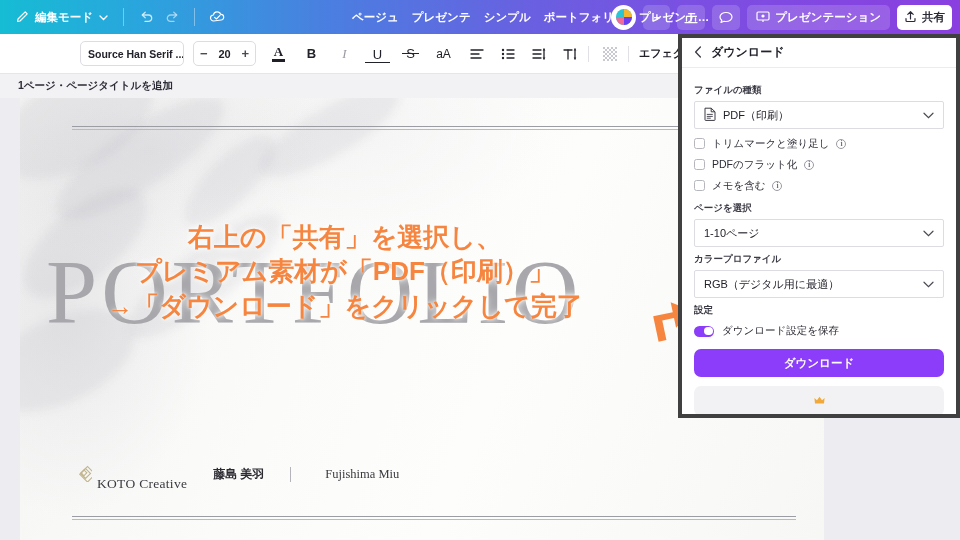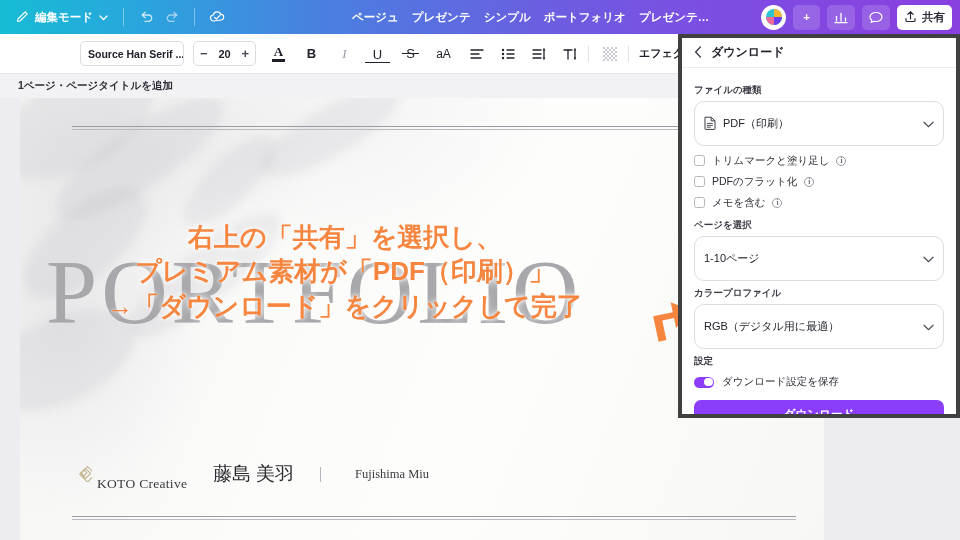--- a/index.html
+++ b/index.html
@@ -113,21 +113,21 @@
   }
 
   .footerRow {
     position:absolute; left: 52px; bottom: 48px; display:flex; align-items:center; gap: 26px;
   }
   .brand { display:flex; align-items:center; gap: 5px; }
   .brandName {
     font-family:"Liberation Serif","DejaVu Serif",serif; font-size: 13.5px;
     color:#3a3a40; letter-spacing:.3px;margin-top:20px;
   }
-  .personJa { font-family:"Liberation Serif","DejaVu Serif",serif; font-size: 19px; font-weight:400; color:#2a2a30; }
+  .personJa { font-family:"Liberation Serif","DejaVu Serif",serif; font-size: 12px; font-weight:700; color:#2a2a30; }
   .vbar { width:1px; height:15px; background:#b4b4bb; }
   .personEn { font-family:"Liberation Serif","DejaVu Serif",serif; font-size: 12.5px; color:#3a3a40;margin-left:8px; }
 
   
   .overlay {
     position:absolute; left: 0; top: 220px; width: 690px; z-index: 25;
     text-align:center; color:#f5853f; font-weight:700;
     font-family:"Liberation Sans","DejaVu Sans",sans-serif;
     text-shadow: 0 0 3px rgba(255,255,255,.95), 0 0 6px rgba(255,255,255,.85), 0 0 10px rgba(255,255,255,.7);
     pointer-events:none; line-height: 1.32;
@@ -149,21 +149,21 @@
     height: 30px; display:flex; align-items:center; gap: 9px; padding: 0 12px;
     border-bottom:1px solid #ececef; flex: 0 0 auto;
   }
   .p-back { cursor:pointer; color:#3b3b45; font-size: 13px; line-height:1; }
   .p-title { font-size: 12px; font-weight:700; color:#22222b; }
   .p-body { flex:1; padding: 8px 12px 0 12px; overflow:hidden; }
 
   .p-label { font-size: 9.5px; font-weight:700; color:#3b3b45; margin: 6px 0 4px; }
   .p-label.first { margin-top: 8px; }
   .select {
-    height: 45px; border:1px solid #dcdce2; border-radius:10px;
+    height: 28px; border:1px solid #dcdce2; border-radius:2px;
     display:flex; align-items:center; padding: 0 9px; gap: 7px;
     font-size: 11px; color:#22222b; cursor:pointer; background:#fff;
   }
   .select .sv { flex:1; white-space:nowrap; overflow:hidden; }
   .chev { color:#4a4a55; font-size: 11px; }
 
   .cbrow {
     display:flex; align-items:center; gap: 7px; height: 21px;
     font-size: 10.5px; color:#2c2c36; cursor:pointer;
   }
@@ -427,20 +427,30 @@
               <line x1="7" y1="10" x2="7" y2="2.5"></line>
               <line x1="11.5" y1="10" x2="11.5" y2="7"></line>
               <line x1="1" y1="11.6" x2="13" y2="11.6"></line>
             </g>
           </svg>
       </div>
       <div class="rbtn">
         <svg width="14" height="13" viewBox="0 0 14 13">
             <path d="M7 1.5 c3.3 0 6 2 6 4.5 s-2.7 4.5 -6 4.5 c-.7 0 -1.4 -.1 -2 -.25 L2 11.5 L2.8 9.3 C1.7 8.5 1 7.3 1 6 c0 -2.5 2.7 -4.5 6 -4.5 z" fill="none" stroke="#fff" stroke-width="1.2" stroke-linejoin="round"></path>
           </svg>
+      </div>
+      <div class="rbtn pres">
+        <span>
+          <svg width="14" height="13" viewBox="0 0 14 13">
+              <rect x="1" y="2" width="12" height="8" rx="1.2" fill="none" stroke="#fff" stroke-width="1.2"></rect>
+              <line x1="7" y1="10" x2="7" y2="12" stroke="#fff" stroke-width="1.2"></line>
+              <circle cx="7" cy="6" r="1.6" fill="#fff"></circle>
+            </svg>
+        </span>
+        <span>プレゼンテーション</span>
       </div>
       <div class="rbtn share">
         <span>
           <svg width="13" height="13" viewBox="0 0 13 13">
               <path d="M2 8.5 v2 a1 1 0 0 0 1 1 h7 a1 1 0 0 0 1 -1 v-2" fill="none" stroke="#2b2b38" stroke-width="1.2" stroke-linecap="round"></path>
               <path d="M6.5 9 V1.8 M3.8 4.3 L6.5 1.6 L9.2 4.3" fill="none" stroke="#2b2b38" stroke-width="1.2" stroke-linecap="round" stroke-linejoin="round"></path>
             </svg>
         </span>
         <span>共有</span>
       </div>

